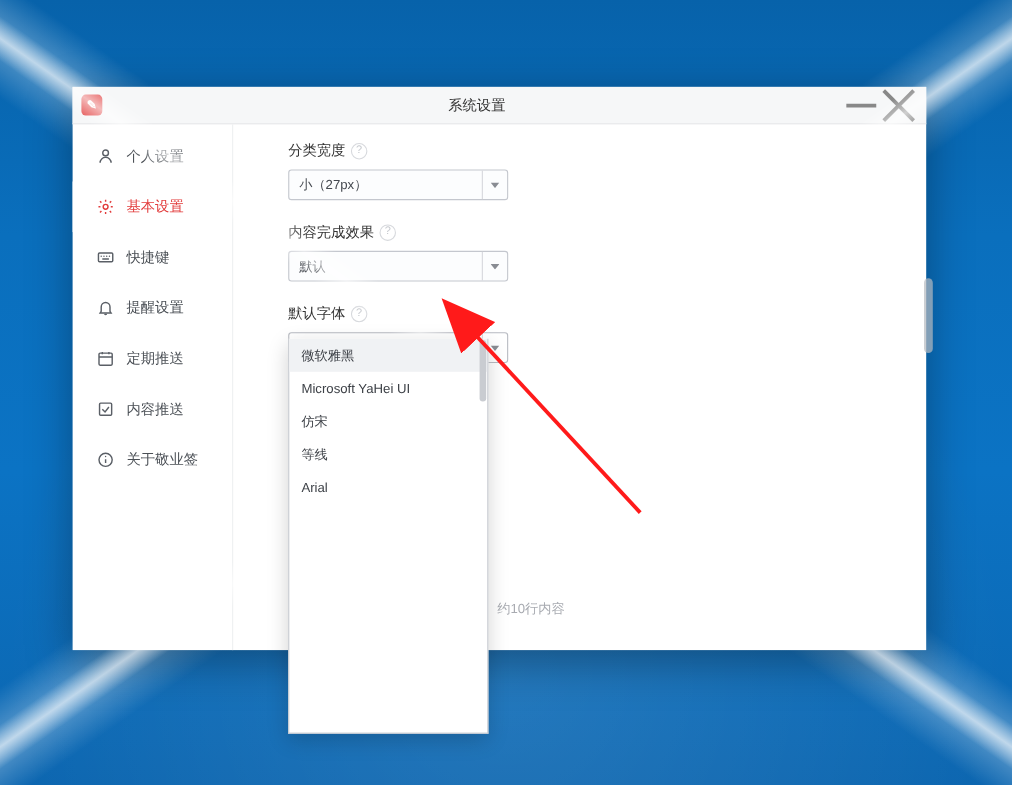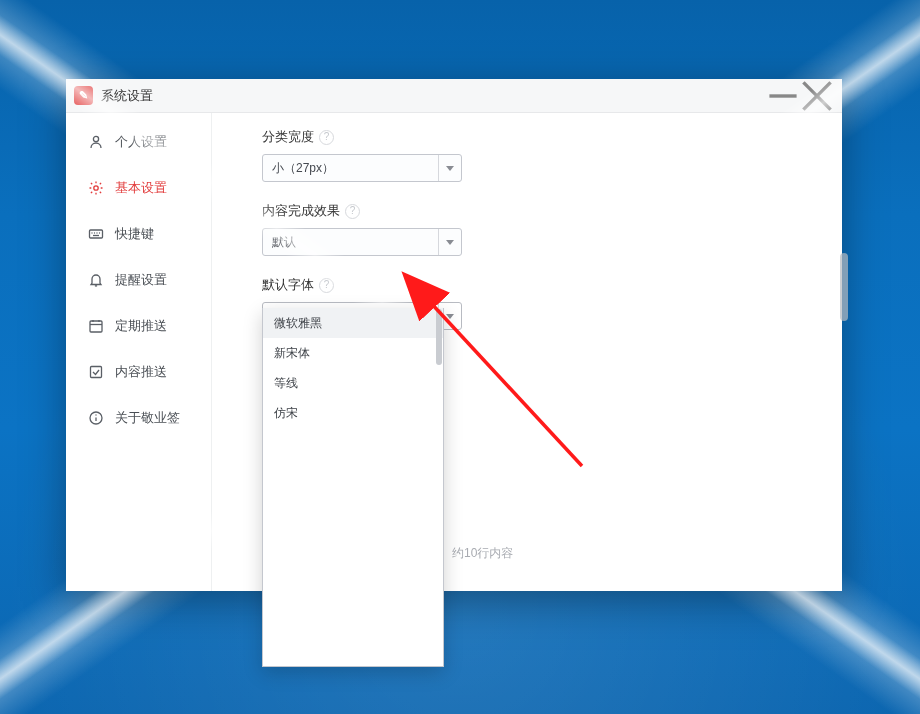--- a/index.html
+++ b/index.html
@@ -11,20 +11,21 @@
     overflow: hidden;
     background: #005a9e;
   }
   .desktop {
     width: 920px;
     height: 714px;
     position: relative;
     background:
       radial-gradient(circle at 50% 85%, rgba(255,255,255,0.10), transparent 60%),
       linear-gradient(to top, #0c66b0 0%, #0b73c4 40%, #0a6fbd 70%, #0762aa 100%);
+    text-align: center;
   }
   
   .desktop::before, .desktop::after {
     content: "";
     position: absolute;
     inset: 0;
     pointer-events: none;
   }
   .desktop::before {
     background:
@@ -399,23 +400,24 @@
       </div>
 
       <div class="win-scroll"></div>
     </div>
 
   </div>
 
   <div class="dd" id="font-dd" style="left:262px; top:308px; height:358px;">
     <div class="scroll-thumb"></div>
   <div class="opt hover">微软雅黑</div>
-      <div class="opt">新宋体</div>
+      <div class="opt">Microsoft YaHei UI</div>
+      <div class="opt">仿宋</div>
       <div class="opt">等线</div>
-      <div class="opt">仿宋</div>
+      <div class="opt">Arial</div>
     </div>
 
   <svg class="annotation" viewBox="0 0 920 714">
     <defs>
       <marker id="arrowhead" markerWidth="14" markerHeight="12" refX="2" refY="6" orient="auto">
         <path d="M0,0 L14,6 L0,12 Z" fill="#ff1a1a"></path>
       </marker>
     </defs>
     <line x1="582" y1="466" x2="430" y2="302" stroke="#ff1a1a" stroke-width="3.5" marker-end="url(#arrowhead)"></line>
   </svg>

